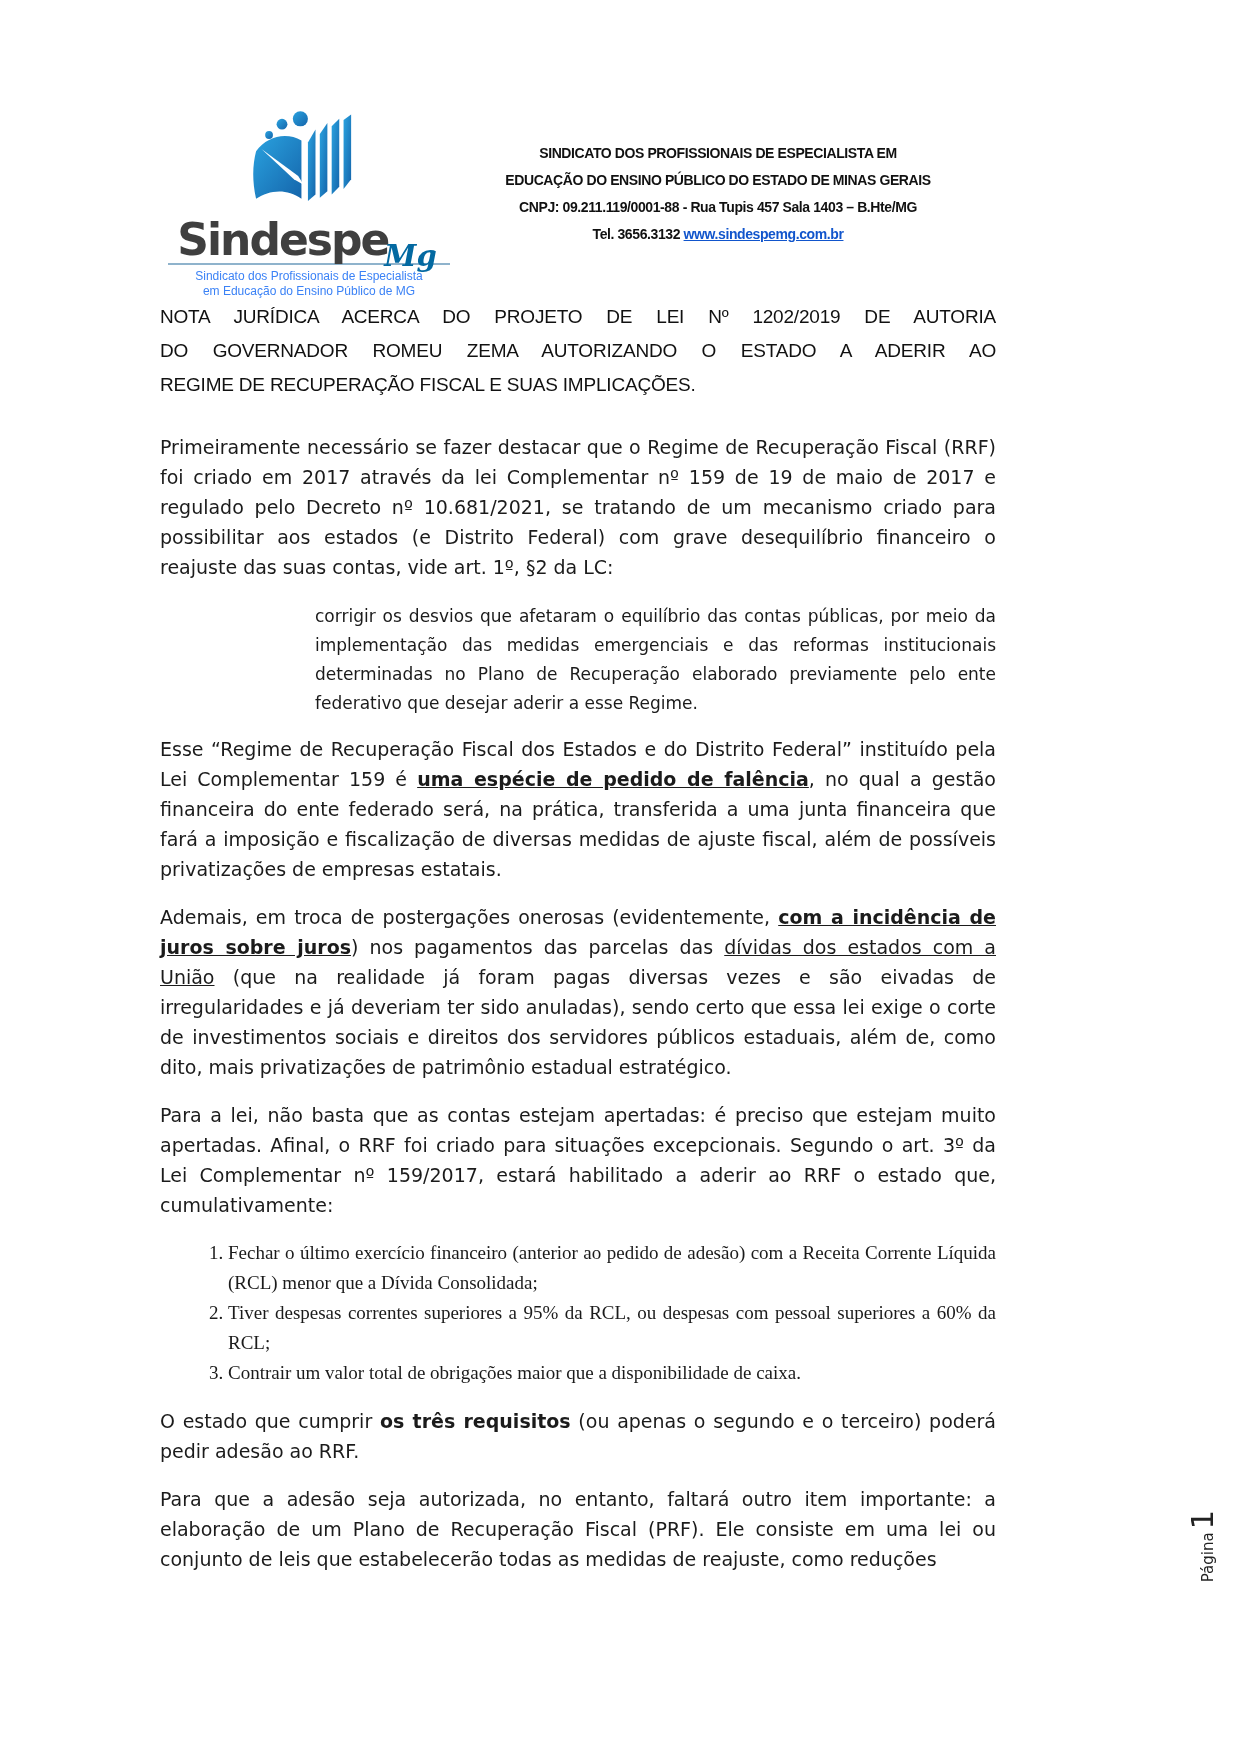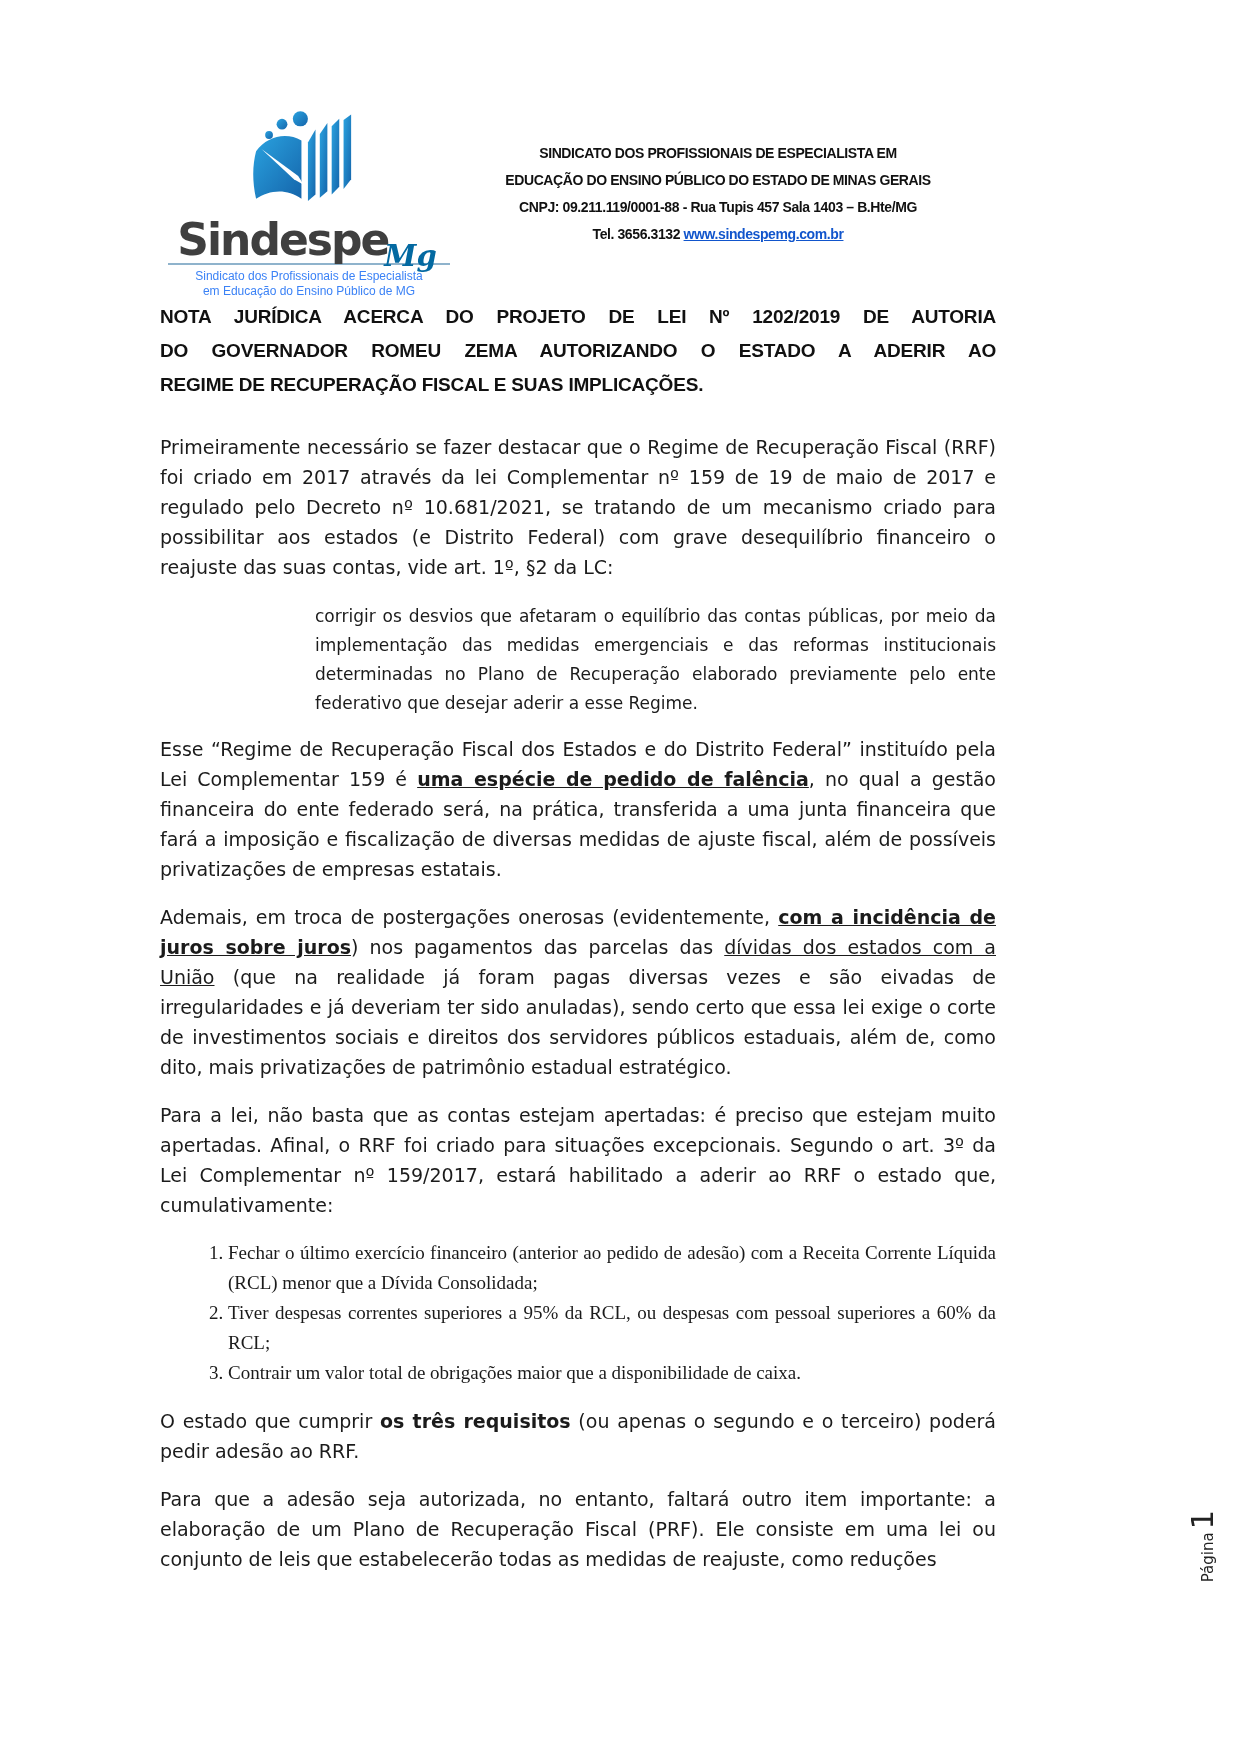--- a/index.html
+++ b/index.html
@@ -70,21 +70,21 @@
   .main {
     position: absolute;
     left: 160px;
     top: 300px;
     width: 836px;
     font-size: 19px;
     line-height: 30px;
   }
   .doc-title {
     font-family: "Liberation Sans", sans-serif;
-    font-weight: bold;
+    font-weight: normal;
     font-size: 19px;
     line-height: 34px;
     letter-spacing: -0.2px;
     color: #111111;
     margin: 0 0 30px 0;
   }
   .doc-title .jline { text-align: justify; text-align-last: justify; }
   .para { margin: 16px 0 18px 0; text-align: justify; }
   .quote {
     margin: 20px 0 8px 155px;

